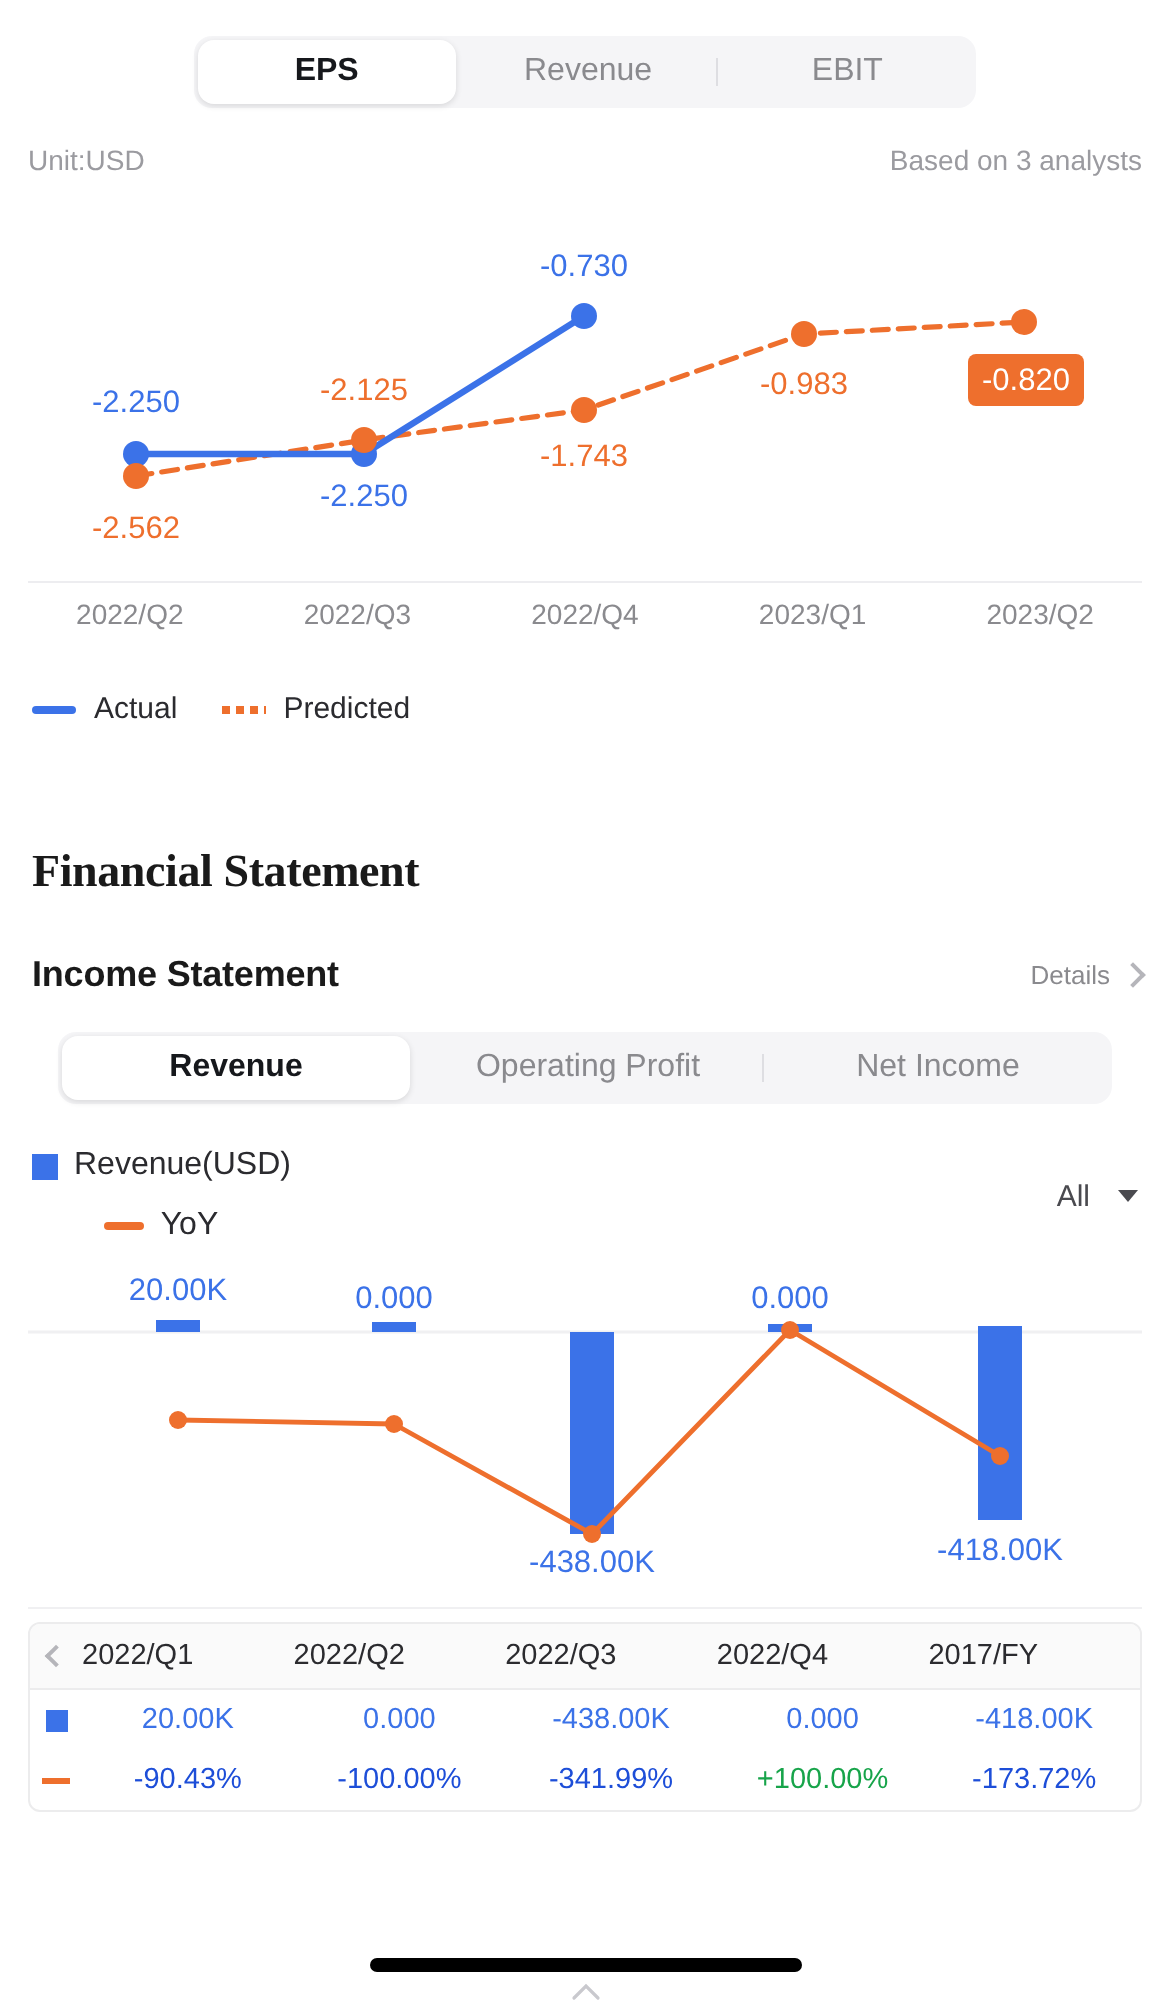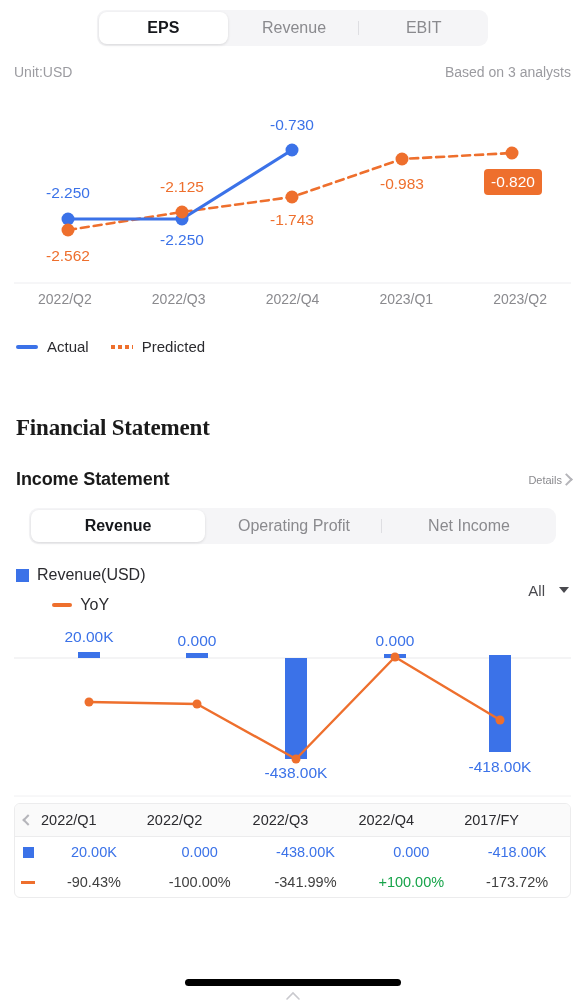--- a/index.html
+++ b/index.html
@@ -6,21 +6,21 @@
   html,body { width:585px; height:1001px; }
   body {
     background:#ffffff;
     font-family:"Liberation Sans", sans-serif;
     color:#1a1a1a;
     overflow:hidden;
     position:relative;
   }
 
   
-  .seg-wrap { padding:10px 97px 0 97px; }
+  .seg-wrap { padding:18px 97px 0 97px; }
   .seg {
     display:flex;
     background:#f5f5f7;
     border-radius:9px;
     height:36px;
     align-items:center;
     position:relative;
   }
   .seg-item {
     flex:1;
@@ -70,21 +70,21 @@
   .lg-dash  { width:22px; height:4px; background:
       repeating-linear-gradient(to right,#ee6f2d 0 4px,transparent 4px 7px); }
 
   
   .fs-title { font-size:23px; font-weight:bold; padding:60px 16px 0 16px; letter-spacing:-0.2px;font-family:Liberation Serif, serif; }
   .is-row {
     display:flex; justify-content:space-between; align-items:center;
     padding:28px 14px 0 16px;
   }
   .is-row .lbl { font-size:18px; font-weight:bold; letter-spacing:-0.1px; }
-  .is-row .det { display:flex; align-items:center; font-size:11px; color:#8a8a8e; cursor:pointer; }
+  .is-row .det { display:flex; align-items:center; gap:7px; font-size:13px; color:#8a8a8e; cursor:pointer; }
   .chev { width:9px; height:9px; border-right:2px solid #b5b5ba; border-top:2px solid #b5b5ba; transform:rotate(45deg); }
 
   .seg-wrap2 { padding:18px 29px 0 29px; }
 
   
   .rev-legend {
     display:flex; align-items:center; justify-content:space-between;
     padding:22px 16px 0 16px;
   }
   .rev-legend-left { display:flex; align-items:center; gap:12px;flex-direction:column; }
@@ -105,21 +105,21 @@
     overflow:hidden;
   }
   .tbl-head { display:flex; background:#fafafa; border-bottom:1px solid #ececed; height:33px; align-items:center; }
   .tbl-head .cell { flex:1; text-align:left; font-size:14.5px; color:#2b2b2f; }
   .back-ic { width:26px; display:flex; align-items:center; justify-content:center; cursor:pointer; }
   .back-ic i { display:block; width:8px;height:8px;border-left:2px solid #b5b5ba;border-bottom:2px solid #b5b5ba;transform:rotate(45deg); }
   .tbl-row { display:flex; height:30px; align-items:center; }
   .tbl-row .mk { width:26px; display:flex; align-items:center; justify-content:center; }
   .tbl-row .cell { flex:1; text-align:center; font-size:14.5px; }
   .c-blue { color:#3b72e8; }
-  .c-red  { color:#404040; }
+  .c-red  { color:#1d4ed8; }
   .c-green{ color:#17a44a; }
   .mk-sq { width:11px;height:11px;background:#3b72e8; }
   .mk-ln { width:14px;height:3px;background:#ee6f2d; }
 
   
   .home-ind {
     position:absolute; left:50%; transform:translateX(-50%);
     bottom:15px; width:216px; height:7px; background:#000; border-radius:4px;
   }
   .up-caret {

